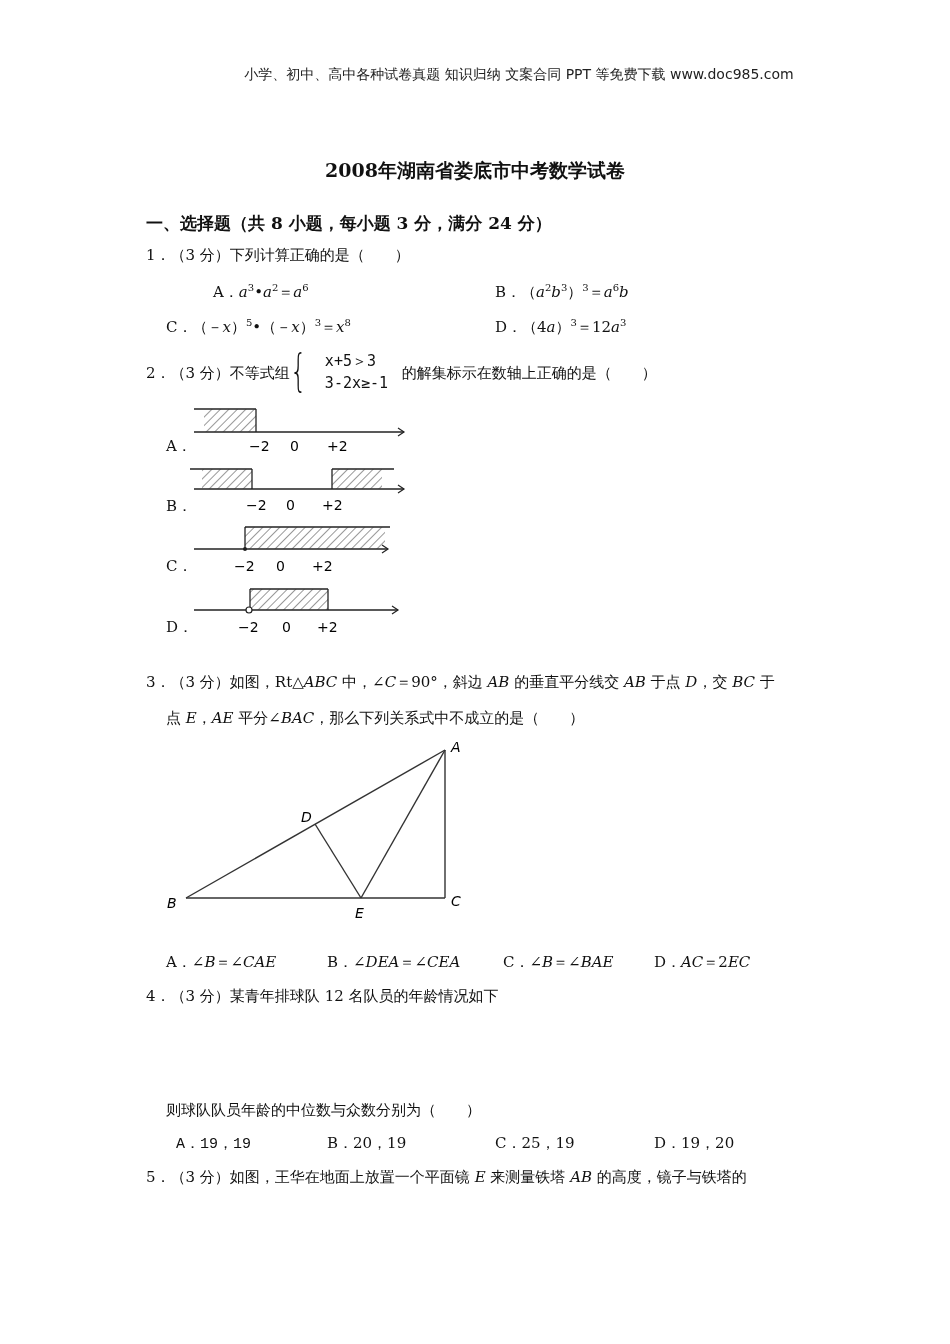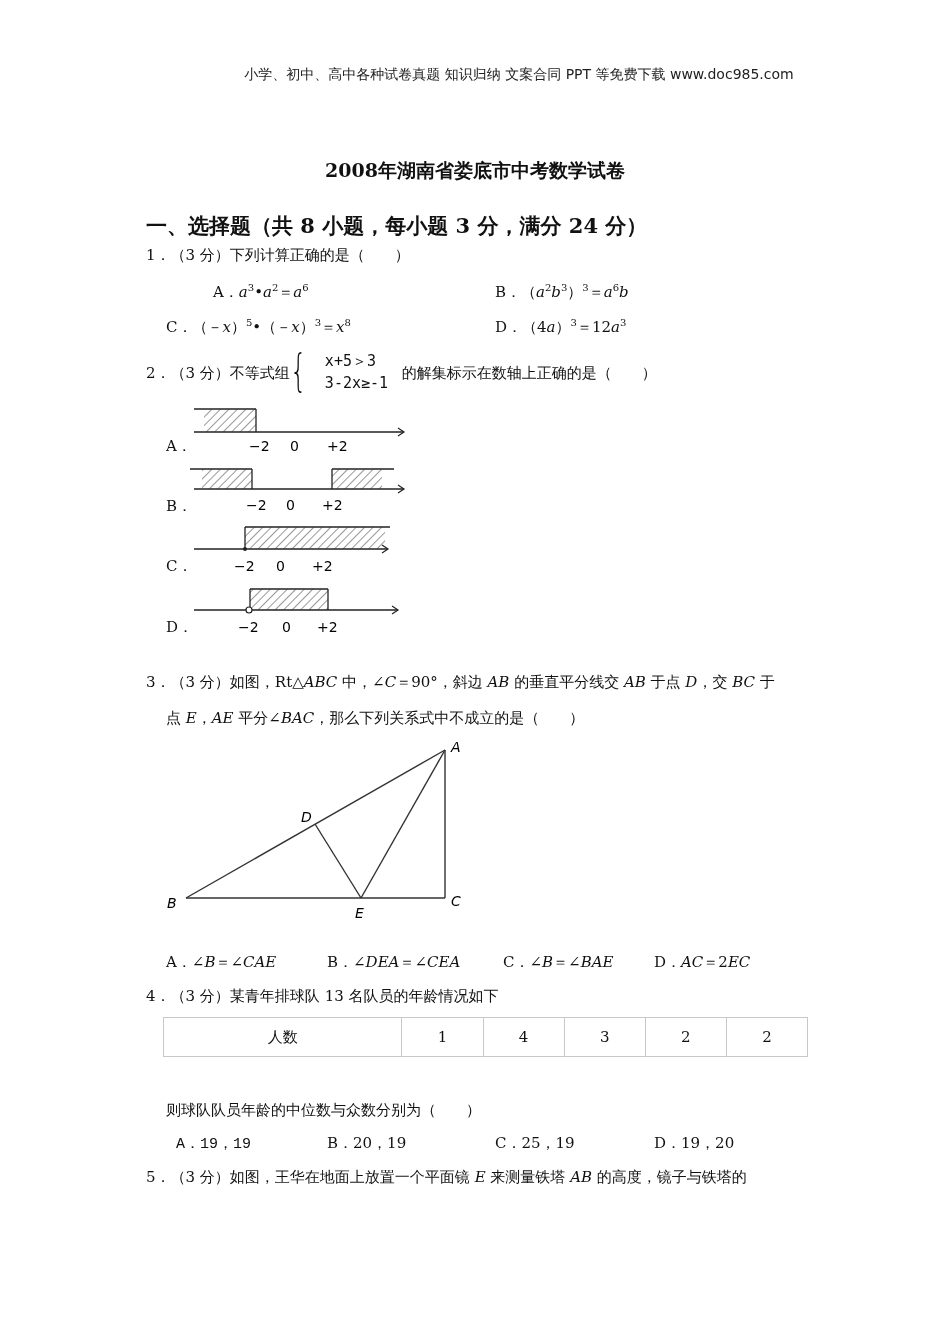--- a/index.html
+++ b/index.html
@@ -1,21 +1,21 @@
 <!DOCTYPE html>
 <html><head>
 <meta charset="utf-8">
 <style>
   * { box-sizing: border-box; margin: 0; padding: 0; }
   html, body { width: 950px; height: 1344px; background: #ffffff; overflow: hidden; }
   body { position: relative; font-family: "DejaVu Serif", "Liberation Serif", serif; color: #111; }
   .abs { position: absolute; white-space: nowrap; }
   .header-line { left: 0; width: 950px; top: 66px; text-align: center; font-family: "DejaVu Sans", sans-serif; font-size: 14px; color: #222; margin-left: 44px; }
   .title { left: 0; width: 950px; top: 158px; text-align: center; font-size: 19px; font-weight: bold; }
-  .section { left: 146px; top: 212px; font-size: 21px; font-weight: bold; }
+  .section { left: 146px; top: 212px; font-size: 17px; font-weight: bold; }
   .q { font-size: 15px; }
   .opt { font-size: 15px; }
   i { font-style: italic; }
   sup { font-size: 10px; vertical-align: 6px; line-height: 0; }
   .brace-wrap { display: inline-block; vertical-align: middle; position: relative; width: 112px; height: 44px; }
   .brace { position: absolute; left: 0; top: -2px; font-size: 44px; line-height: 44px; font-family: "DejaVu Sans", sans-serif; font-weight: 100; transform: scaleX(0.6); transform-origin: left; }
   .sys-line { position: absolute; left: 14px; font-family: "DejaVu Sans Mono", monospace; font-size: 15px; margin-left: 21px; }
   table.ages { position: absolute; left: 163px; top: 1017px; width: 645px; border-collapse: collapse; font-size: 15px; }
   table.ages td { border: 1px solid #c8c8c8; height: 39px; text-align: center; vertical-align: middle; }
   svg text { font-family: "DejaVu Sans", sans-serif; }
@@ -135,33 +135,25 @@
   <text x="146" y="92" font-size="14" font-style="italic" font-family="DejaVu Serif, serif">D</text>
   <text x="200" y="188" font-size="14" font-style="italic" font-family="DejaVu Serif, serif">E</text>
 </svg>
 
 <div class="abs opt" style="left:166px; top:953px;"><span>A．</span>∠<i>B</i>＝∠<i>CAE</i></div>
 <div class="abs opt" style="left:327px; top:953px;"><span>B．</span>∠<i>DEA</i>＝∠<i>CEA</i></div>
 <div class="abs opt" style="left:495px; top:953px;margin-left:8px;"><span>C．</span>∠<i>B</i>＝∠<i>BAE</i></div>
 <div class="abs opt" style="left:654px; top:953px;"><span>D．</span><i>AC</i>＝2<i>EC</i></div>
 
 <div class="abs q" style="left:146px; top:987px;">
-  <span>4．</span><span>（3 分）</span><span>某青年排球队 13 名队员的年龄情况如下</span>
+  <span>4．</span><span>（3 分）</span><span>某青年排球队 12 名队员的年龄情况如下</span>
 </div>
 
 <table class="ages">
   <tbody>
-  <tr>
-    <td>人数</td>
-    <td>1</td>
-    <td>4</td>
-    <td>3</td>
-    <td>2</td>
-    <td>2</td>
-  </tr>
 </tbody>
   </table>
 
 <div class="abs q" style="left:166px; top:1101px;">则球队队员年龄的中位数与众数分别为（　　）</div>
 <div class="abs opt" style="left:176px; top:1134px;font-family:Liberation Mono, monospace;">A．19，19</div>
 <div class="abs opt" style="left:327px; top:1134px;">B．20，19</div>
 <div class="abs opt" style="left:495px; top:1134px;">C．25，19</div>
 <div class="abs opt" style="left:654px; top:1134px;">D．19，20</div>
 
 <div class="abs q" style="left:146px; top:1168px;">

